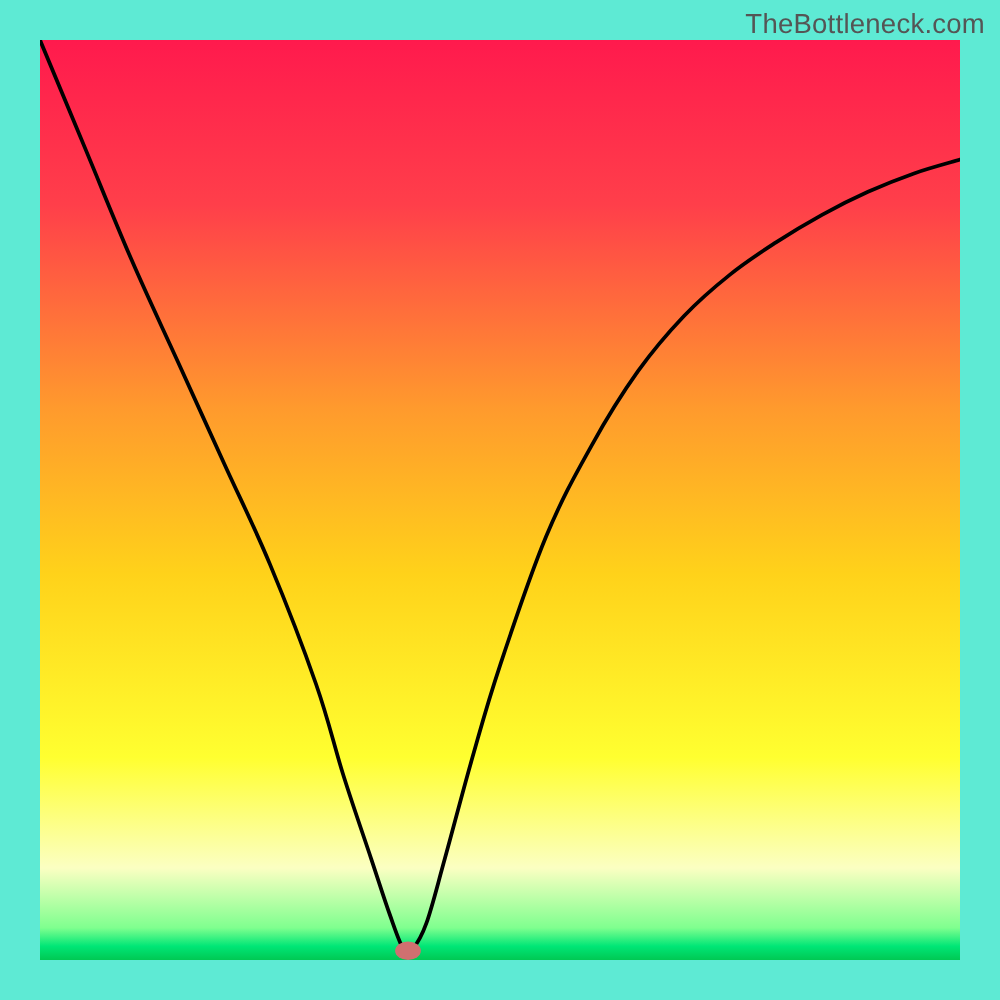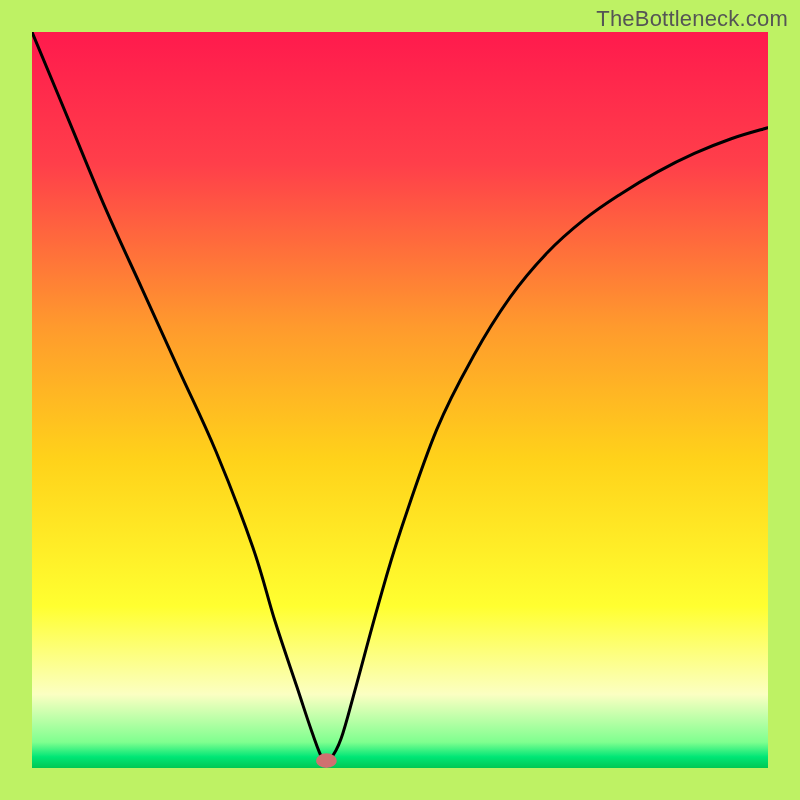--- a/index.html
+++ b/index.html
@@ -8,21 +8,21 @@
     width: 800px;
     height: 800px;
     background: #000;
     overflow: hidden;
     font-family: Arial, Helvetica, sans-serif;
   }
   .frame {
     position: absolute;
     left: 0; top: 0;
     width: 800px; height: 800px;
-    background: #bef264;
+    background: #5eead4;
   }
   .plot {
     position: absolute;
     left: 32px;
     top: 32px;
     width: 736px;
     height: 736px;
     overflow: visible;
   }
   .watermark {

